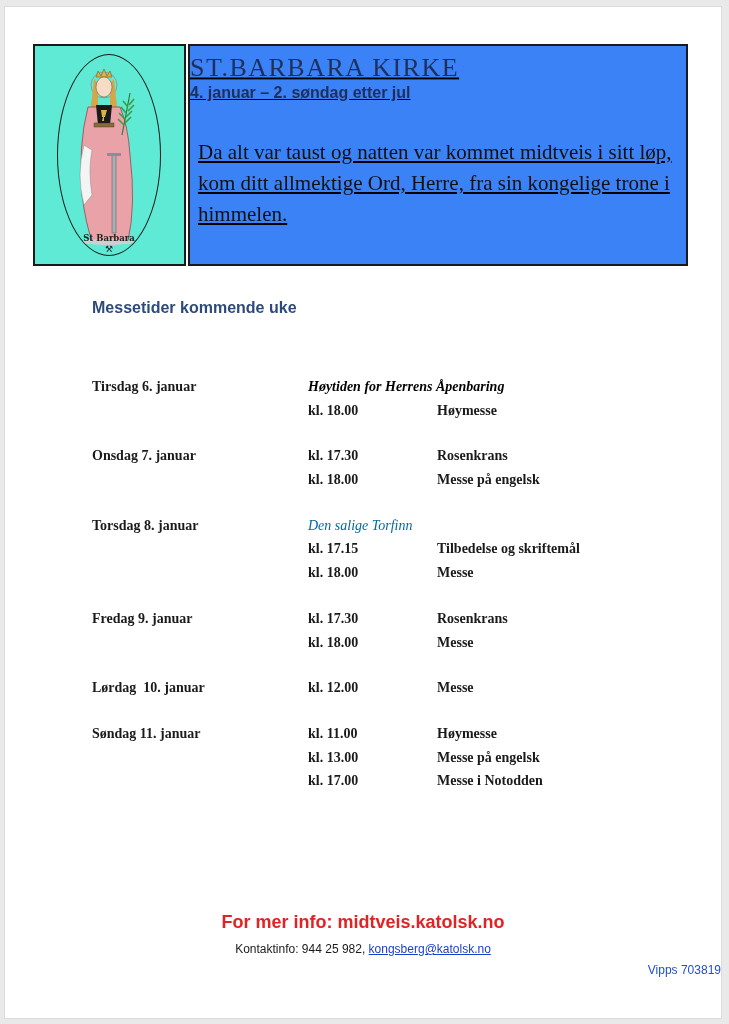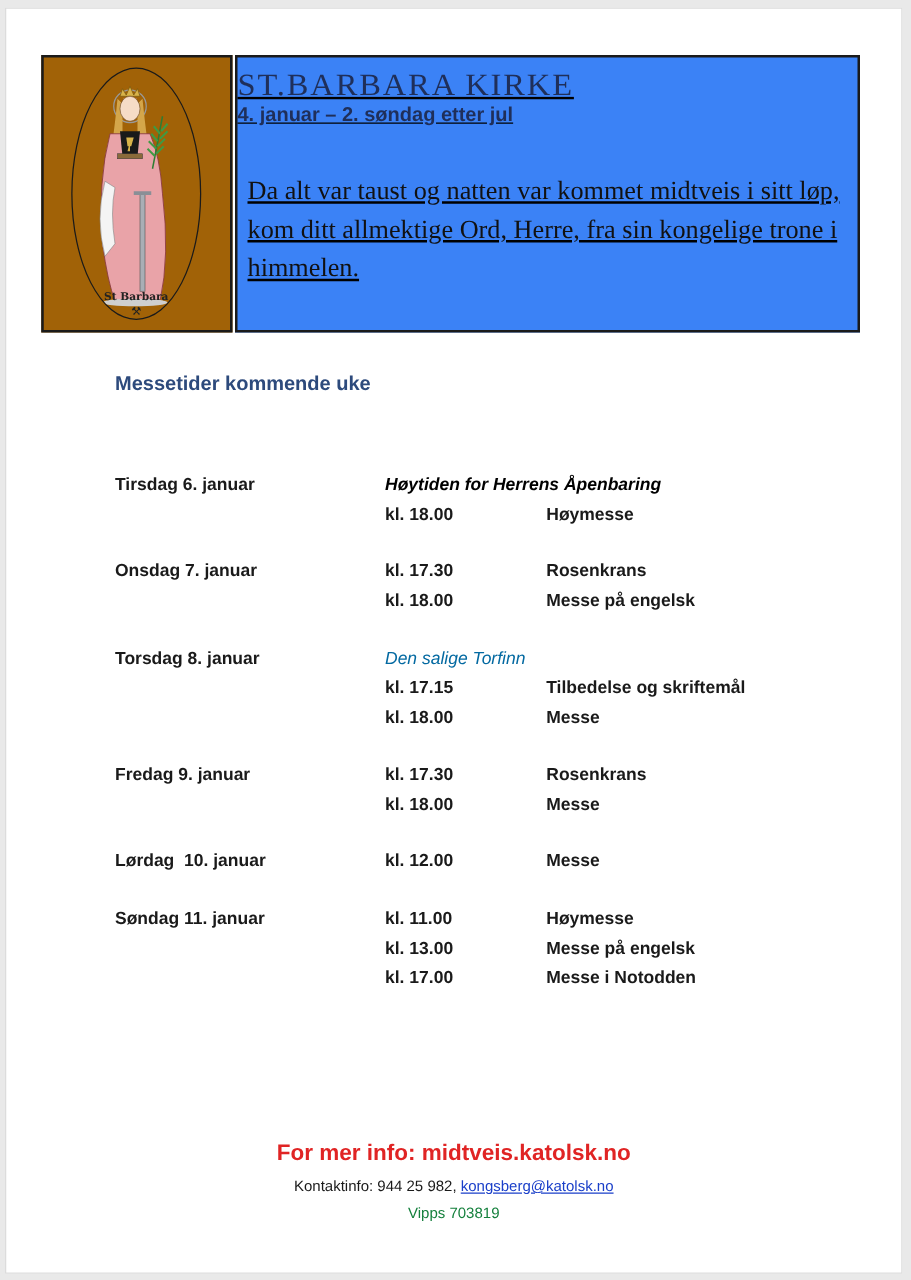--- a/index.html
+++ b/index.html
@@ -19,21 +19,21 @@
   .header-wrap {
     position: absolute;
     left: 28px; top: 37px;
     width: 658px; height: 222px;
   }
   .logo-box {
     position: absolute;
     left: 0; top: 0;
     width: 153px; height: 222px;
     border: 2px solid #1a1a1a;
-    background: #a16207;
+    background: #5eead4;
   }
   .logo-oval {
     position: absolute;
     left: 22px; top: 8px;
     width: 104px; height: 202px;
     border: 1.5px solid #1a1a1a;
     border-radius: 50%;
     overflow: hidden;
   }
   .logo-oval svg { position: absolute; left: 0; top: 0; }
@@ -93,20 +93,21 @@
     position: absolute;
     left: 87px; top: 292px;
     font-weight: bold;
     font-size: 16px;
     color: #2d4a7c;
   }
   .schedule {
     position: absolute;
     left: 87px; top: 370px;
     width: 560px;
+    font-family: Liberation Serif, serif;
   }
   .day-block { margin-bottom: 22px; }
   .row {
     position: relative;
     height: 23.7px;
     font-size: 14px;
     font-weight: bold;
     color: #1a1a1a;
     line-height: 20px;
   }
@@ -144,23 +145,23 @@
     top: 935px;
     text-align: center;
     font-size: 12px;
     color: #1a1a1a;
   }
   .contact a { color: #1a3fc9; text-decoration: underline; }
   .vipps {
     position: absolute;
     left: 0; width: 100%;
     top: 956px;
-    text-align: center;
+    text-align: right;
     font-size: 12px;
-    color: #15803d;
+    color: #1d4ed8;
   }
 </style>
 </head>
 <body>
 
 <div class="page">
 
   <div class="header-wrap">
     <div class="logo-box">
       <div class="logo-oval">

